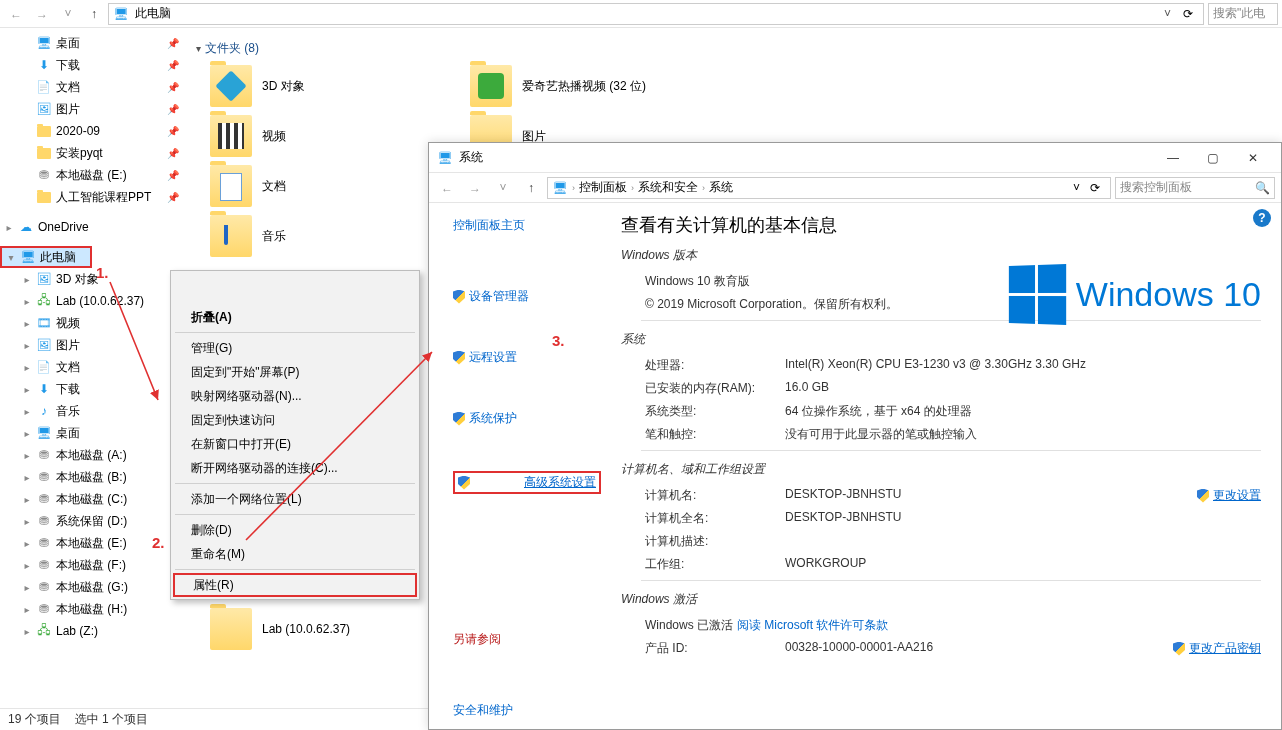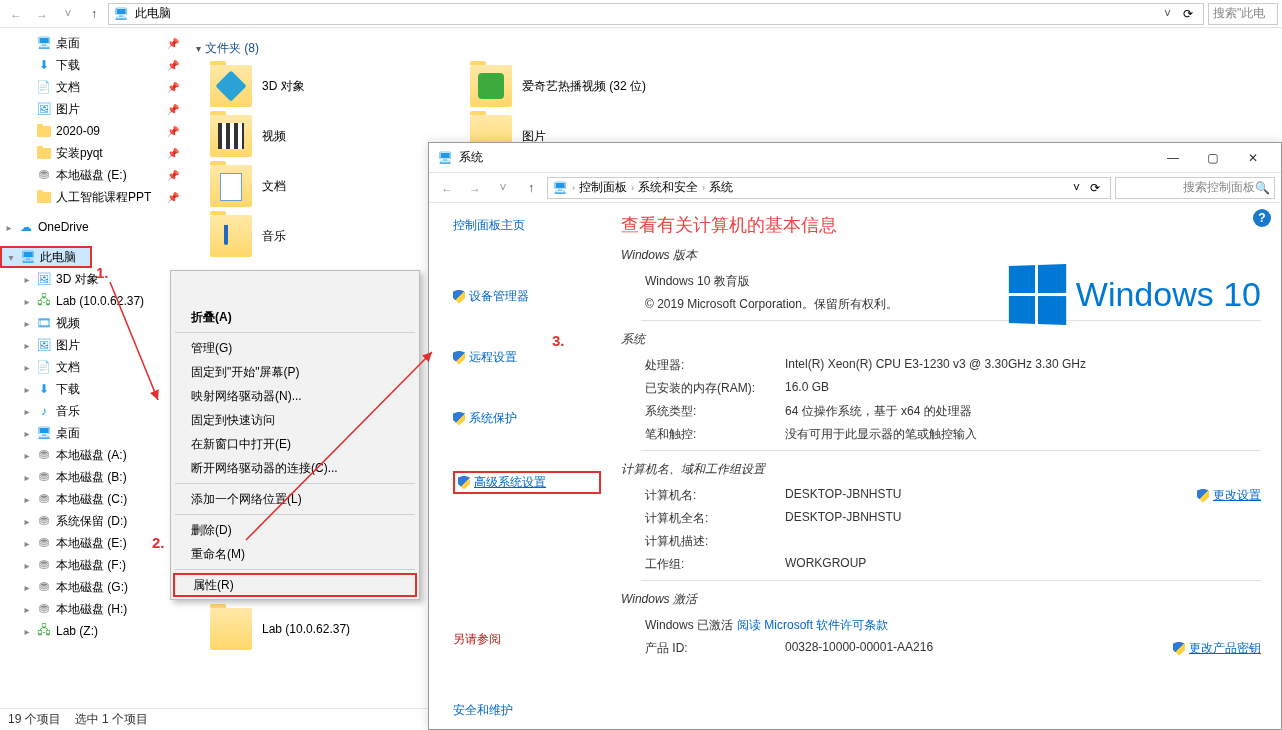--- a/index.html
+++ b/index.html
@@ -69,28 +69,28 @@
 
 
 .syswin{position:absolute;left:428px;top:142px;right:0;bottom:0;background:#fff;border:1px solid #9a9a9a;box-shadow:0 0 10px rgba(0,0,0,.15);z-index:30;display:flex;flex-direction:column;}
 .syswin .titlebar{height:30px;display:flex;align-items:center;padding:0 8px;border-bottom:1px solid #e5e5e5;}
 .syswin .titlebar .tt{margin-left:6px;}
 .syswin .winbtns{margin-left:auto;display:flex;gap:0;}
 .syswin .winbtn{width:40px;height:30px;display:flex;align-items:center;justify-content:center;color:#333;}
 .syswin .addr2{height:30px;display:flex;align-items:center;gap:4px;padding:0 6px;border-bottom:1px solid #e5e5e5;}
 .crumbs{flex:1;border:1px solid #ccc;height:22px;display:flex;align-items:center;padding:0 4px;gap:4px;}
 .crumb-sep{color:#888;font-size:9px;}
-.search2{width:160px;border:1px solid #ccc;height:22px;display:flex;align-items:center;padding:0 4px;color:#888;justify-content:flex-end;}
+.search2{width:160px;border:1px solid #ccc;height:22px;display:flex;align-items:center;padding:0 4px;color:#888;justify-content:space-between;}
 .sysbody{flex:1;display:flex;overflow:hidden;}
 .sysnav{width:182px;padding:14px 10px 10px 24px;display:flex;flex-direction:column;gap:10px;overflow:auto;}
 .sysnav a{color:#0066cc;text-decoration:none;display:flex;align-items:center;gap:4px;margin-top:44px;}
 .sysnav .hdr{color:#0066cc;font-size:12px;}
 .shield{display:inline-block;width:12px;height:14px;background:linear-gradient(135deg,#2e7cd6 50%,#ffcf3d 50%);clip-path:polygon(50% 0,100% 15%,100% 60%,50% 100%,0 60%,0 15%);}
 .sysmain{flex:1;padding:10px 20px 10px 10px;overflow:auto;position:relative;}
-.h1{color:#ef4444;font-size:18px;margin-bottom:10px;}
+.h1{color:#000000;font-size:18px;margin-bottom:10px;}
 .sect{font-size:12px;color:#333;margin:10px 0 6px 0;font-style:italic;}
 .kv{display:flex;padding:3px 0 3px 24px;}
 .kv .k{width:140px;color:#333;}
 .kv .v{color:#333;}
 .changelink{color:#0066cc;display:flex;align-items:center;gap:4px;margin-left:auto;}
 .divider{height:1px;background:#e0e0e0;margin:4px 0 4px 20px;}
 .help{position:absolute;right:10px;top:6px;width:18px;height:18px;border-radius:50%;background:#1979ca;color:#fff;display:flex;align-items:center;justify-content:center;font-weight:bold;}
 .winlogo{position:absolute;right:20px;top:62px;display:flex;align-items:center;gap:10px;}
 .winlogo .sqs{display:grid;grid-template-columns:28px 28px;grid-template-rows:28px 28px;gap:3px;transform:perspective(200px) rotateY(-14deg);}
 .winlogo .sq{background:#0078d6;}
@@ -418,21 +418,21 @@
               <span>远程设置</span>
             </a>
           </div>
           <div style="margin: 4px 0px;">
             <a href="#">
               <span class="shield"></span>
               <span>系统保护</span>
             </a>
           </div>
           <div style="margin: 4px 0px;">
-            <a href="#" class="highlight-red" style="text-decoration: underline; padding: 1px 3px;">
+            <a href="#" class="highlight-red" style="text-decoration: underline; padding: 1px 3px; justify-content: space-between;">
               <span class="shield"></span>
               <span>高级系统设置</span>
             </a>
           </div>
         </div>
       <div style="flex:1"></div>
       <div style="color:#b91c1c">另请参阅</div>
       <a href="#">安全和维护</a>
     </div>
     <div class="sysmain">

